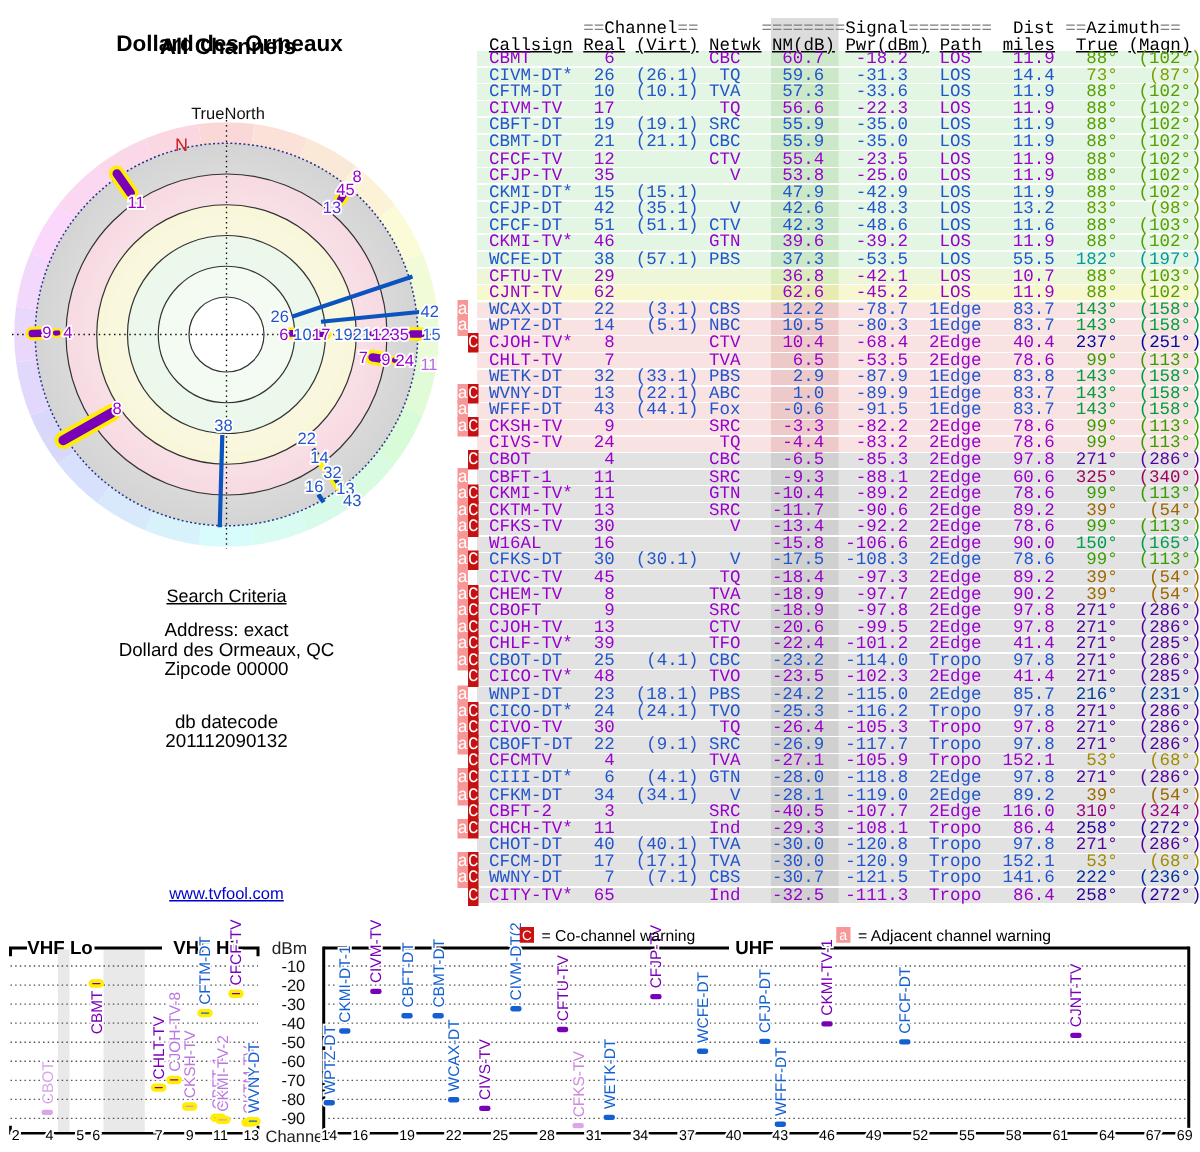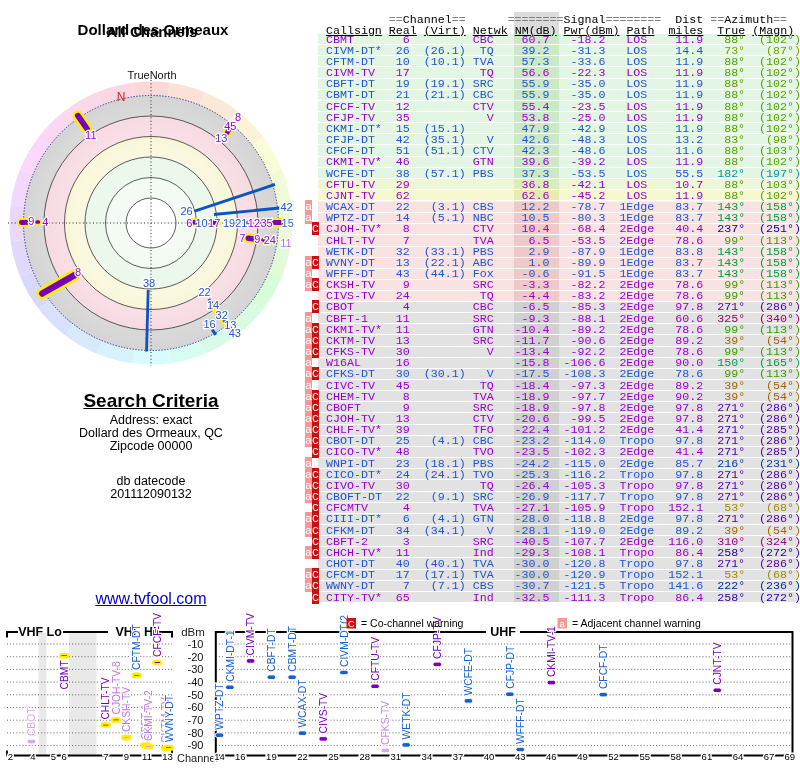--- a/index.html
+++ b/index.html
@@ -20,27 +20,27 @@
 <div style="position:absolute;left:318px;top:179.25px;width:479px;height:11.15px;background:repeating-linear-gradient(to bottom,#edf6d9 0px,#edf6d9 10.15px,#ffffff 10.15px,#ffffff 11.15px)"></div>
 <div style="position:absolute;left:514px;top:179.25px;width:45px;height:11.15px;background:repeating-linear-gradient(to bottom,#d9ecbc 0px,#d9ecbc 10.15px,#ffffff 10.15px,#ffffff 11.15px)"></div>
 <div style="position:absolute;left:318px;top:190.40px;width:479px;height:11.15px;background:repeating-linear-gradient(to bottom,#f8f8d0 0px,#f8f8d0 10.15px,#ffffff 10.15px,#ffffff 11.15px)"></div>
 <div style="position:absolute;left:514px;top:190.40px;width:45px;height:11.15px;background:repeating-linear-gradient(to bottom,#e9e9b2 0px,#e9e9b2 10.15px,#ffffff 10.15px,#ffffff 11.15px)"></div>
 <div style="position:absolute;left:318px;top:201.55px;width:479px;height:100.35px;background:repeating-linear-gradient(to bottom,#f9e2e2 0px,#f9e2e2 10.15px,#ffffff 10.15px,#ffffff 11.15px)"></div>
 <div style="position:absolute;left:514px;top:201.55px;width:45px;height:100.35px;background:repeating-linear-gradient(to bottom,#eec9c9 0px,#eec9c9 10.15px,#ffffff 10.15px,#ffffff 11.15px)"></div>
 <div style="position:absolute;left:318px;top:301.90px;width:479px;height:301.05px;background:repeating-linear-gradient(to bottom,#e2e2e2 0px,#e2e2e2 10.15px,#ffffff 10.15px,#ffffff 11.15px)"></div>
 <div style="position:absolute;left:514px;top:301.90px;width:45px;height:301.05px;background:repeating-linear-gradient(to bottom,#d0d0d0 0px,#d0d0d0 10.15px,#ffffff 10.15px,#ffffff 11.15px)"></div>
 <div class="ttl" style="left:2px;top:21px">Dollard des Ormeaux</div>
 <div class="ttl" style="left:1px;top:23px">All Channels</div>
-<div class="sc" style="left:0;top:390px;font-weight:bold;font-size:19px"><u>Search Criteria</u></div>
+<div class="sc" style="left:0;top:390px;font-weight:normal;font-size:12px"><u>Search Criteria</u></div>
 <div class="sc" style="left:0;top:413px">Address: exact</div>
 <div class="sc" style="left:0;top:426px">Dollard des Ormeaux, QC</div>
 <div class="sc" style="left:0;top:439px">Zipcode 00000</div>
 <div class="sc" style="left:0;top:474px">db datecode</div>
 <div class="sc" style="left:0;top:487px">201112090132</div>
-<div class="sc" style="left:0;top:590px;font-size:16px;color:#0000cc"><u>www.tvfool.com</u></div>
+<div class="sc" style="left:0;top:590px;font-size:11px;color:#0000cc"><u>www.tvfool.com</u></div>
 <svg width="800" height="768" viewBox="0 0 800 768" style="position:absolute;left:0;top:0">
 <path d="M134.4,97.1 A127,127 0 0 1 167.6,97.1 L169.5,82.7 A141.5,141.5 0 0 0 132.5,82.7 Z" fill="#fbd8d8"></path>
 <path d="M167.6,97.1 A127,127 0 0 1 199.6,105.7 L205.1,92.3 A141.5,141.5 0 0 0 169.5,82.7 Z" fill="#fbe1d8"></path>
 <path d="M199.6,105.7 A127,127 0 0 1 228.3,122.2 L237.1,110.7 A141.5,141.5 0 0 0 205.1,92.3 Z" fill="#fbe9d8"></path>
 <path d="M228.3,122.2 A127,127 0 0 1 251.8,145.7 L263.3,136.9 A141.5,141.5 0 0 0 237.1,110.7 Z" fill="#fbf2d8"></path>
 <path d="M251.8,145.7 A127,127 0 0 1 268.3,174.4 L281.7,168.9 A141.5,141.5 0 0 0 263.3,136.9 Z" fill="#fbfbd8"></path>
 <path d="M268.3,174.4 A127,127 0 0 1 276.9,206.4 L291.3,204.5 A141.5,141.5 0 0 0 281.7,168.9 Z" fill="#f2fbd8"></path>
 <path d="M276.9,206.4 A127,127 0 0 1 276.9,239.6 L291.3,241.5 A141.5,141.5 0 0 0 291.3,204.5 Z" fill="#e9fbd8"></path>
 <path d="M276.9,239.6 A127,127 0 0 1 268.3,271.6 L281.7,277.1 A141.5,141.5 0 0 0 291.3,241.5 Z" fill="#e1fbd8"></path>
 <path d="M268.3,271.6 A127,127 0 0 1 251.8,300.3 L263.3,309.1 A141.5,141.5 0 0 0 281.7,277.1 Z" fill="#d8fbd8"></path>
@@ -142,21 +142,21 @@
 <text x="221.7" y="318.9" font-size="11" fill="#2255cc" text-anchor="middle" stroke="#fff" stroke-width="2.4" paint-order="stroke" font-family="Liberation Sans, sans-serif">32</text>
 <text x="230.3" y="329.2" font-size="11" fill="#2255cc" text-anchor="middle" stroke="#fff" stroke-width="2.4" paint-order="stroke" font-family="Liberation Sans, sans-serif">13</text>
 <text x="234.8" y="337.2" font-size="11" fill="#2255cc" text-anchor="middle" stroke="#fff" stroke-width="2.4" paint-order="stroke" font-family="Liberation Sans, sans-serif">43</text>
 <text x="209.5" y="327.7" font-size="11" fill="#2255cc" text-anchor="middle" stroke="#fff" stroke-width="2.4" paint-order="stroke" font-family="Liberation Sans, sans-serif">16</text>
 <text x="121.0" y="100.7" font-size="12" fill="#cc2222" text-anchor="middle" stroke="#fff" stroke-width="0.0" paint-order="stroke" font-family="Liberation Sans, sans-serif">N</text>
 <text x="152" y="79" font-size="11" fill="#111" text-anchor="middle" font-family="Liberation Sans, sans-serif">TrueNorth</text>
 </svg>
 <pre id="tbl" style="top:15.2px;line-height:10.6px"><span class="hd">            <span class="gq">==</span>Channel<span class="gq">==</span>      <span class="gq">========</span>Signal<span class="gq">========</span>  Dist <span class="gq">==</span>Azimuth<span class="gq">==</span> </span>
 <span class="hd">   <u>Callsign</u> <u>Real</u> <u>(Virt)</u> <u>Netwk</u> <u>NM(dB)</u> <u>Pwr(dBm)</u> <u>Path</u>  <u>miles</u>  <u>True</u> <u>(Magn)</u></span></pre>
 <pre id="tbl2">   <span style="color:#9900cc">CBMT       6         CBC    60.7   -18.2   LOS    11.9</span><span style="color:#549e00">   88°  (102°)</span>
-   <span style="color:#2255cc">CIVM-DT*  26  (26.1)  TQ    39.2   -31.3   LOS    14.4</span><span style="color:#7c9e00">   73°   (87°)</span>
+   <span style="color:#2255cc">CIVM-DT*  26  (26.1)  TQ    59.6   -31.3   LOS    14.4</span><span style="color:#7c9e00">   73°   (87°)</span>
    <span style="color:#2255cc">CFTM-DT   10  (10.1) TVA    57.3   -33.6   LOS    11.9</span><span style="color:#549e00">   88°  (102°)</span>
    <span style="color:#9900cc">CIVM-TV   17          TQ    56.6   -22.3   LOS    11.9</span><span style="color:#549e00">   88°  (102°)</span>
    <span style="color:#2255cc">CBFT-DT   19  (19.1) SRC    55.9   -35.0   LOS    11.9</span><span style="color:#549e00">   88°  (102°)</span>
    <span style="color:#2255cc">CBMT-DT   21  (21.1) CBC    55.9   -35.0   LOS    11.9</span><span style="color:#549e00">   88°  (102°)</span>
    <span style="color:#9900cc">CFCF-TV   12         CTV    55.4   -23.5   LOS    11.9</span><span style="color:#549e00">   88°  (102°)</span>
    <span style="color:#9900cc">CFJP-TV   35           V    53.8   -25.0   LOS    11.9</span><span style="color:#549e00">   88°  (102°)</span>
    <span style="color:#2255cc">CKMI-DT*  15  (15.1)        47.9   -42.9   LOS    11.9</span><span style="color:#549e00">   88°  (102°)</span>
    <span style="color:#2255cc">CFJP-DT   42  (35.1)   V    42.6   -48.3   LOS    13.2</span><span style="color:#619e00">   83°   (98°)</span>
    <span style="color:#2255cc">CFCF-DT   51  (51.1) CTV    42.3   -48.6   LOS    11.6</span><span style="color:#549e00">   88°  (103°)</span>
    <span style="color:#9900cc">CKMI-TV*  46         GTN    39.6   -39.2   LOS    11.9</span><span style="color:#549e00">   88°  (102°)</span>

